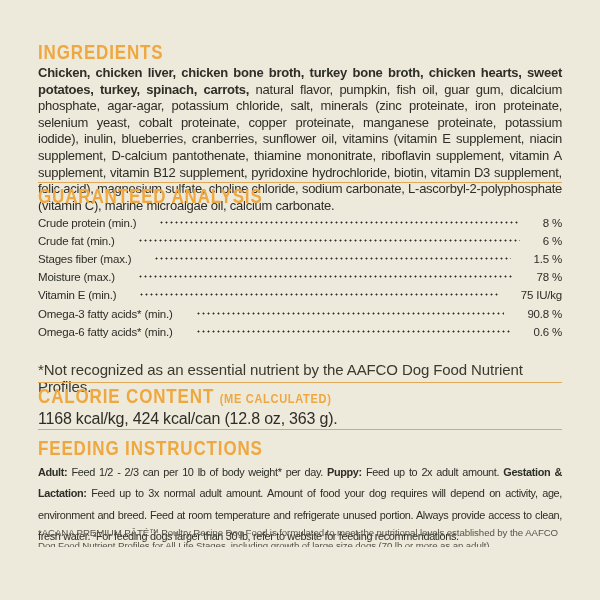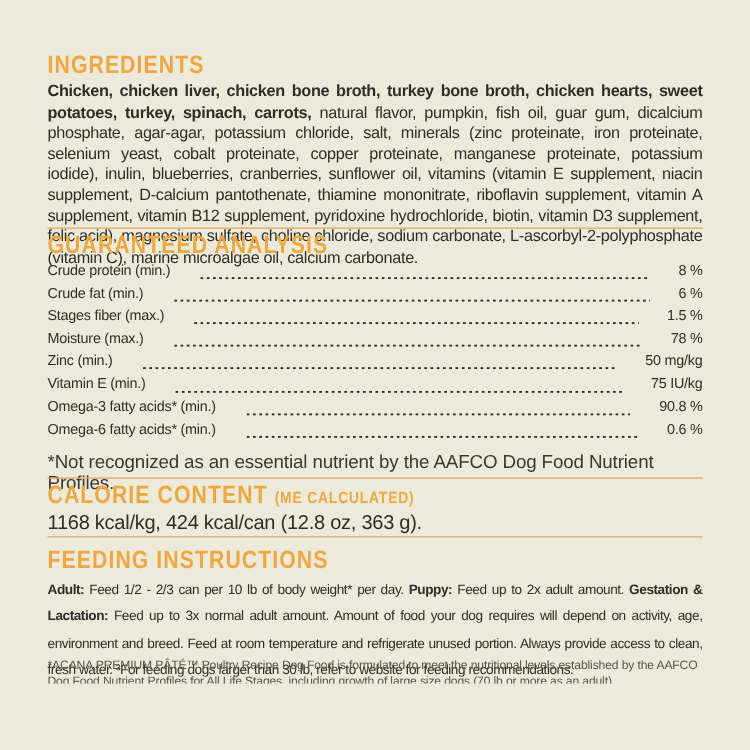--- a/index.html
+++ b/index.html
@@ -25,21 +25,21 @@
   .para b { font-weight:700; }
 
   .feed-para {
     margin:0; font-size:10.9px; line-height:21.3px; letter-spacing:-0.35px;
     text-align:justify;
   }
 
   .rule { position:absolute; left:38px; width:524px; height:1px; background:#E2A855; }
 
   .ga-rows { font-size:11.5px; letter-spacing:-0.2px; }
-  .ga-row { display:flex; align-items:flex-start; height:18.1px;gap:20px; }
+  .ga-row { display:flex; align-items:flex-end; height:18.1px;gap:20px; }
   .ga-label { white-space:nowrap; }
   .ga-dots {
     flex:1; align-self:stretch; margin:0 3px;
     background-image:radial-gradient(circle, #2E2D27 0.9px, rgba(0,0,0,0) 1.1px);
     background-size:5px 3px; background-repeat:repeat-x;
     background-position:left bottom 5px;
   }
   .ga-value { white-space:nowrap; }
 
   .footnote1 { margin:0; font-size:15px; letter-spacing:-0.1px; color:#3A3930; }
@@ -74,25 +74,20 @@
         <span class="ga-label">Stages fiber (max.)</span>
         <span class="ga-dots"></span>
         <span class="ga-value">1.5 %</span>
       </div>
       <div class="ga-row">
         <span class="ga-label">Moisture (max.)</span>
         <span class="ga-dots"></span>
         <span class="ga-value">78 %</span>
       </div>
       <div class="ga-row">
-        <span class="ga-label">Zinc (min.)</span>
-        <span class="ga-dots"></span>
-        <span class="ga-value">50 mg/kg</span>
-      </div>
-      <div class="ga-row">
         <span class="ga-label">Vitamin E (min.)</span>
         <span class="ga-dots"></span>
         <span class="ga-value">75 IU/kg</span>
       </div>
       <div class="ga-row">
         <span class="ga-label">Omega-3 fatty acids* (min.)</span>
         <span class="ga-dots"></span>
         <span class="ga-value">90.8 %</span>
       </div>
       <div class="ga-row">

